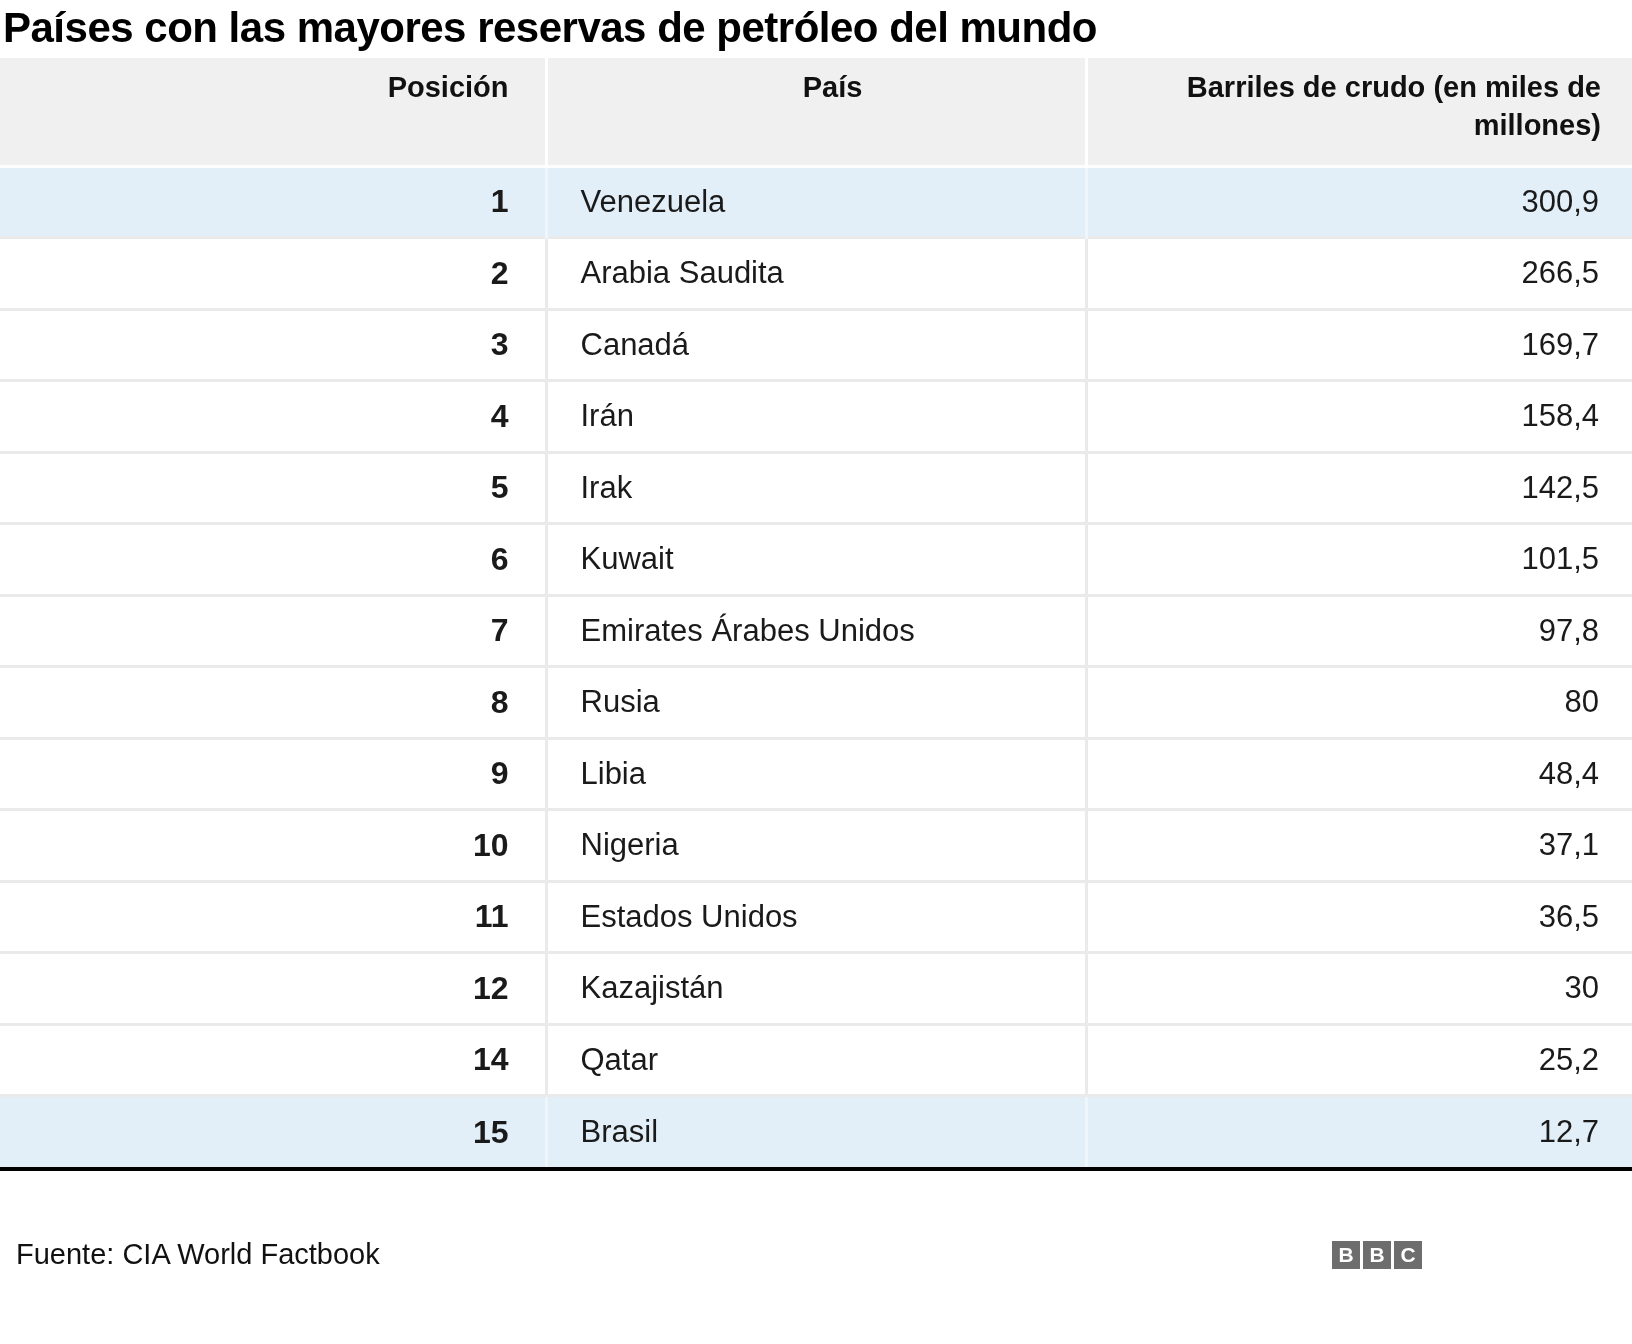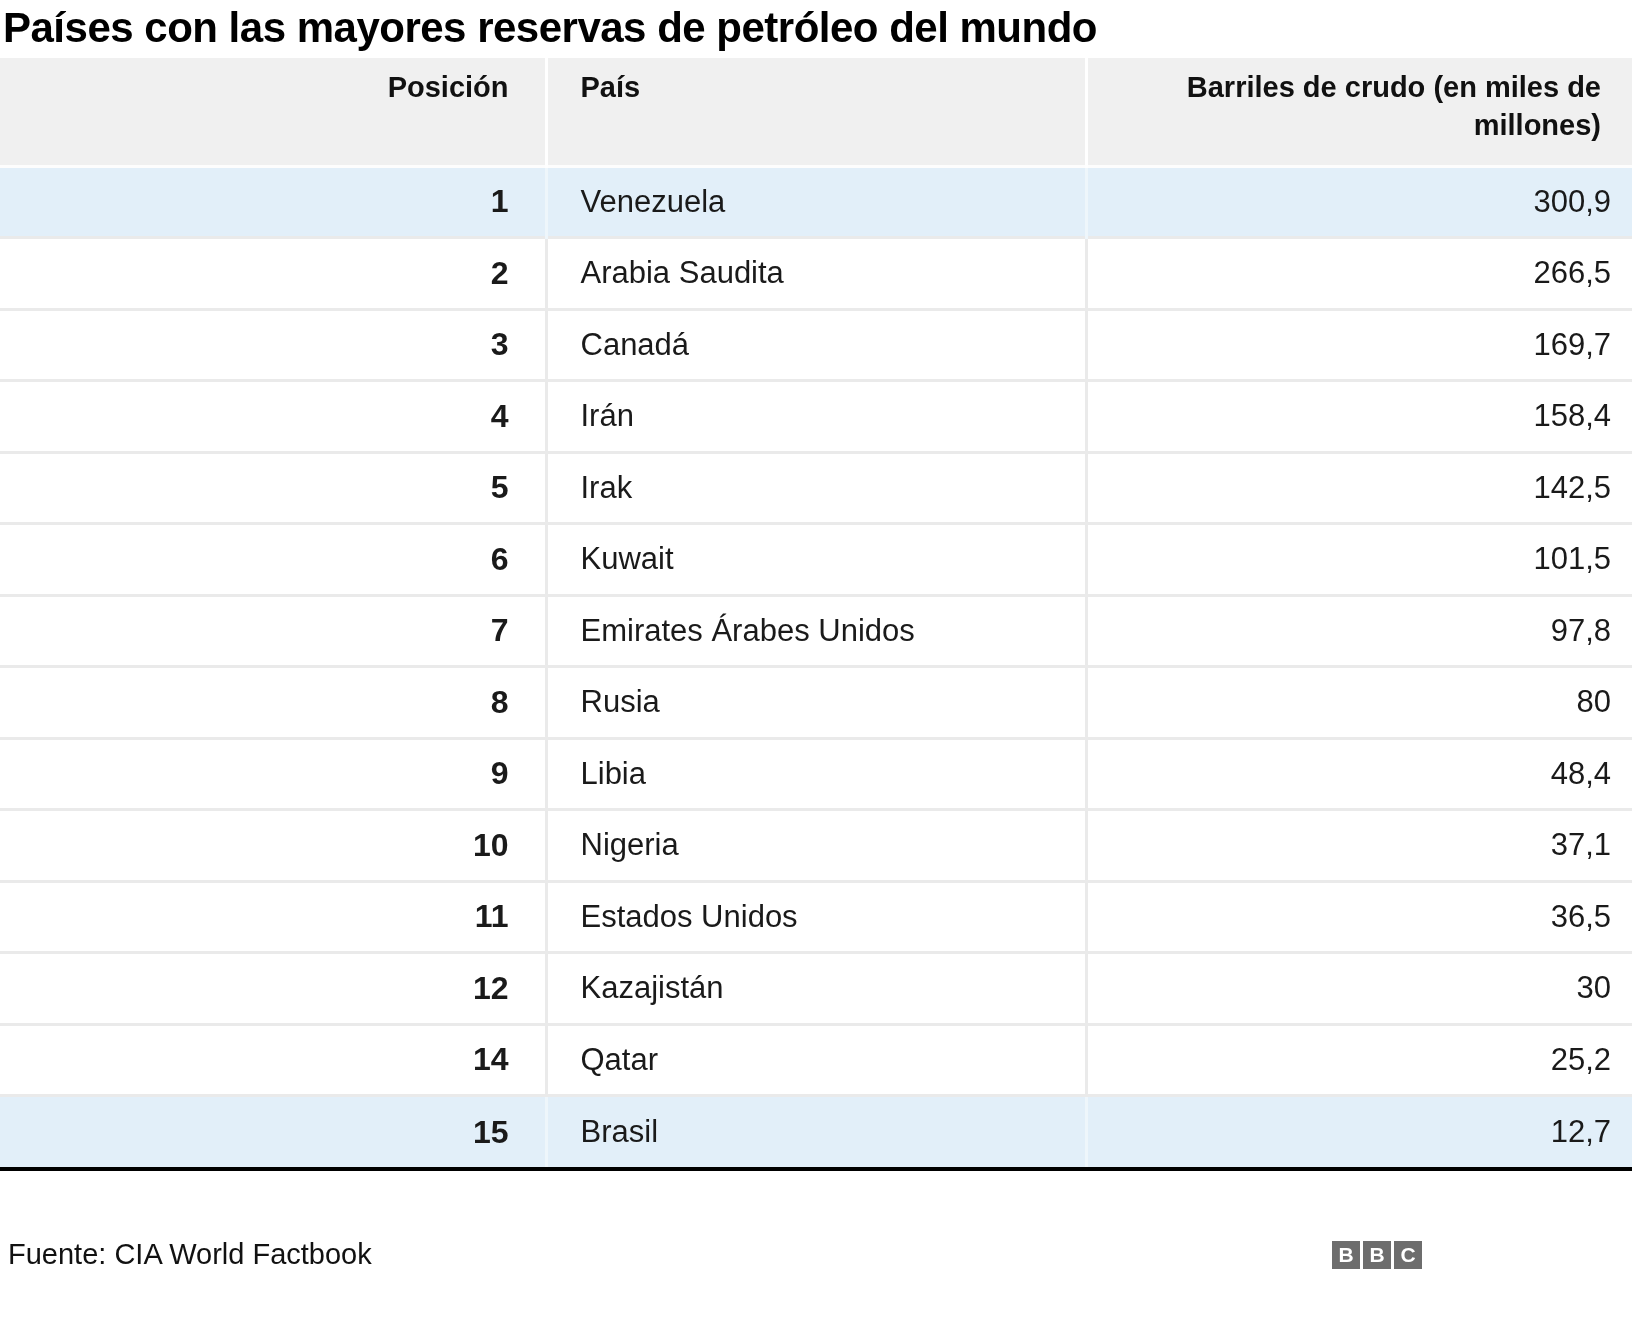--- a/index.html
+++ b/index.html
@@ -37,53 +37,53 @@
     background: var(--header-bg, #f0f0f0);
     height: 108px;
     vertical-align: top;
     padding-top: 10px;
     font-size: 29px;
     font-weight: bold;
     line-height: 38px;
     color: #111;
   }
   thead th.c-pos     { text-align: right; padding-right: 36px; }
-  thead th.c-country { text-align: left;  padding-left: 33px; }
+  thead th.c-country { text-align: center;  padding-left: 33px; }
   thead th.c-val     { text-align: right; padding-right: 31px; margin-top: 40px; }
   thead th.c-country, thead th.c-val { border-left: 3px solid #ffffff; }
 
   tbody td {
     height: 71.5px;
     vertical-align: middle;
     font-size: 31px;
     color: #1a1a1a;
     background-clip: padding-box;
   }
   tbody tr { border-top: 3px solid var(--grid-line, #eaeaea); }
   tbody tr:first-child { border-top: 3px solid #fdfdfd; }
   tbody td.c-pos     { text-align: right; padding-right: 36px; font-weight: bold; font-size: 32px; }
   tbody td.c-country { text-align: left;  padding-left: 33px; }
-  tbody td.c-val     { text-align: right; padding-right: 21px; }
+  tbody td.c-val     { text-align: right; padding-right: 33px; }
   tbody td.c-country, tbody td.c-val { border-left: 3px solid var(--grid-line, #eaeaea); }
 
   tbody tr.hl td { background-color: var(--highlight, #e2eff9); }
   tbody tr.hl td.c-country, tbody tr.hl td.c-val { border-left-color: #eef6fb; }
 
   .rule {
     width: 1632px;
     height: 4px;
     background: #000;
   }
 
   .footer {
     flex: 1;
     display: flex;
     align-items: center;
     justify-content: space-between;
-    padding: 2px 6px 8px 8px;
+    padding: 2px 6px 8px 16px;
   }
   .source {
     font-size: 29px;
     color: #111;
   }
   .bbc-logo { display: flex; gap: 3px; }
   .bbc-block {
     width: 28px;
     height: 28px;
     background: var(--logo-gray, #6d6d6d);

